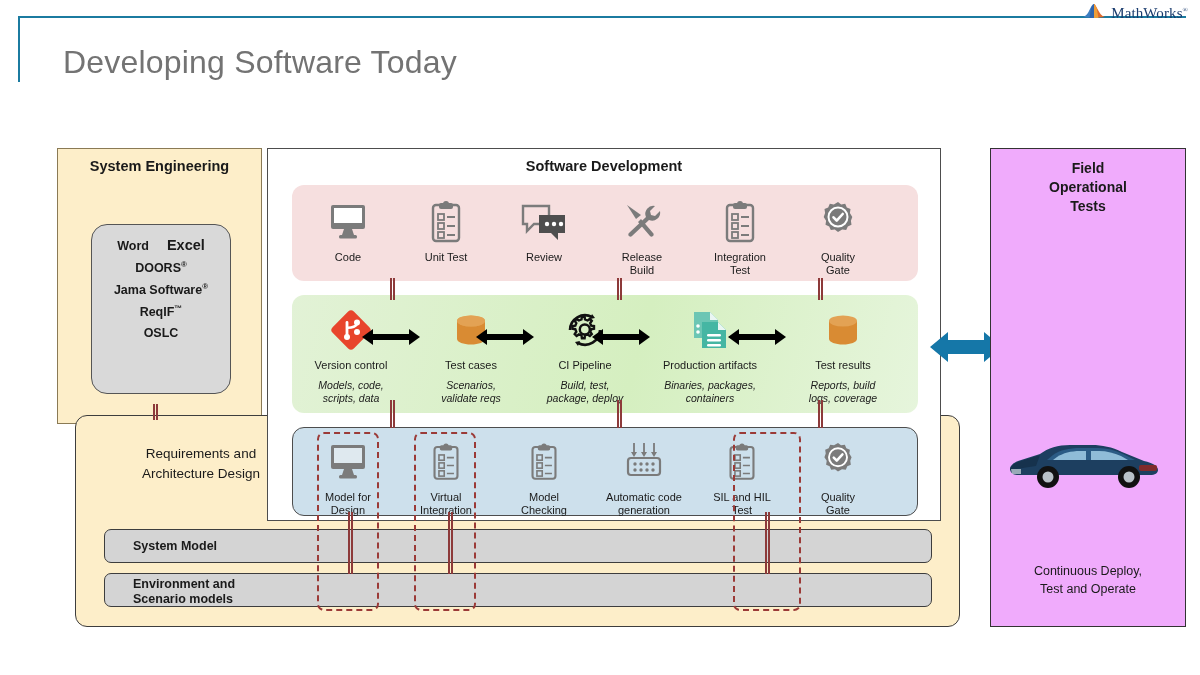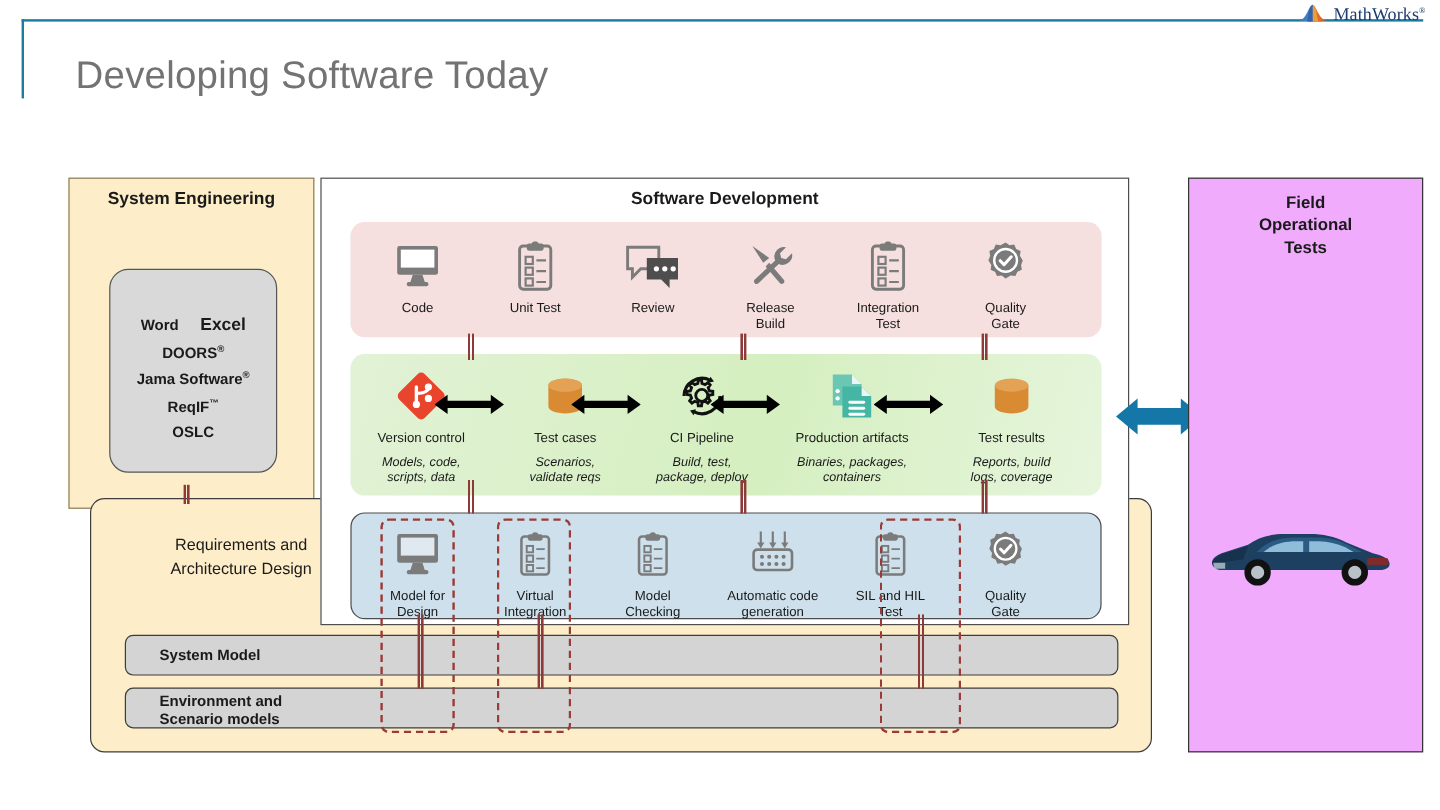--- a/index.html
+++ b/index.html
@@ -20,21 +20,21 @@
 
   
   .title{position:absolute;left:63px;top:44px;font-size:32px;color:#737373;font-weight:400;letter-spacing:.2px;}
 
   
   .sys-panel{position:absolute;left:57px;top:148px;width:205px;height:276px;
     background:#fdeec9;border:1px solid #8a7a55;box-sizing:border-box;}
   .sys-title{position:absolute;left:0;right:0;top:9px;text-align:center;font-size:14.5px;font-weight:bold;}
   .tool-box{position:absolute;left:33px;top:75px;width:140px;height:170px;background:#d9d9d9;
     border:1px solid #555;border-radius:16px;box-sizing:border-box;
-    display:flex;flex-direction:column;align-items:center;justify-content:center;gap:7px;}
+    display:flex;flex-direction:column;align-items:center;gap:7px;}
   .tool-row{display:flex;align-items:baseline;justify-content:center;gap:18px;}
   .tool{font-size:12.5px;font-weight:bold;text-align:center;}
   .tool.big{font-size:14.5px;margin-top:12px;}
   .sup{font-size:8px;vertical-align:super;font-weight:bold;}
 
   
   .req-panel{position:absolute;left:75px;top:415px;width:885px;height:212px;
     background:#fdeec9;border:1px solid #3d3d3d;border-radius:12px;box-sizing:border-box;}
   .req-label{position:absolute;left:20px;top:28px;width:210px;text-align:center;font-size:13.5px;line-height:20px;}
   .bar{position:absolute;left:28px;width:828px;height:34px;background:#d4d4d4;
@@ -489,15 +489,19 @@
         <path d="M84 12h8c8 0 15 2 22 5l7 4H84z" fill="#8fbcd8"></path>
         <path d="M3 31c0-3 3-6 8-8l22-7-4 11z" fill="#16324d"></path>
         <rect x="132" y="26" width="18" height="6" rx="2" fill="#7f2b2b"></rect>
         <circle cx="41" cy="38" r="11" fill="#111"></circle>
           <circle cx="41" cy="38" r="5.5" fill="#b9c2c8"></circle>
         <circle cx="122" cy="38" r="11" fill="#111"></circle>
           <circle cx="122" cy="38" r="5.5" fill="#b9c2c8"></circle>
         <path d="M4 30h10v5H5z" fill="#cfd8de" opacity=".7"></path>
       </svg>
     </div>
+    <div class="field-foot">
+      <span>Continuous Deploy,</span><br>
+      <span>Test and Operate</span>
+    </div>
   </div>
 
 </div>
 
 </body></html>

